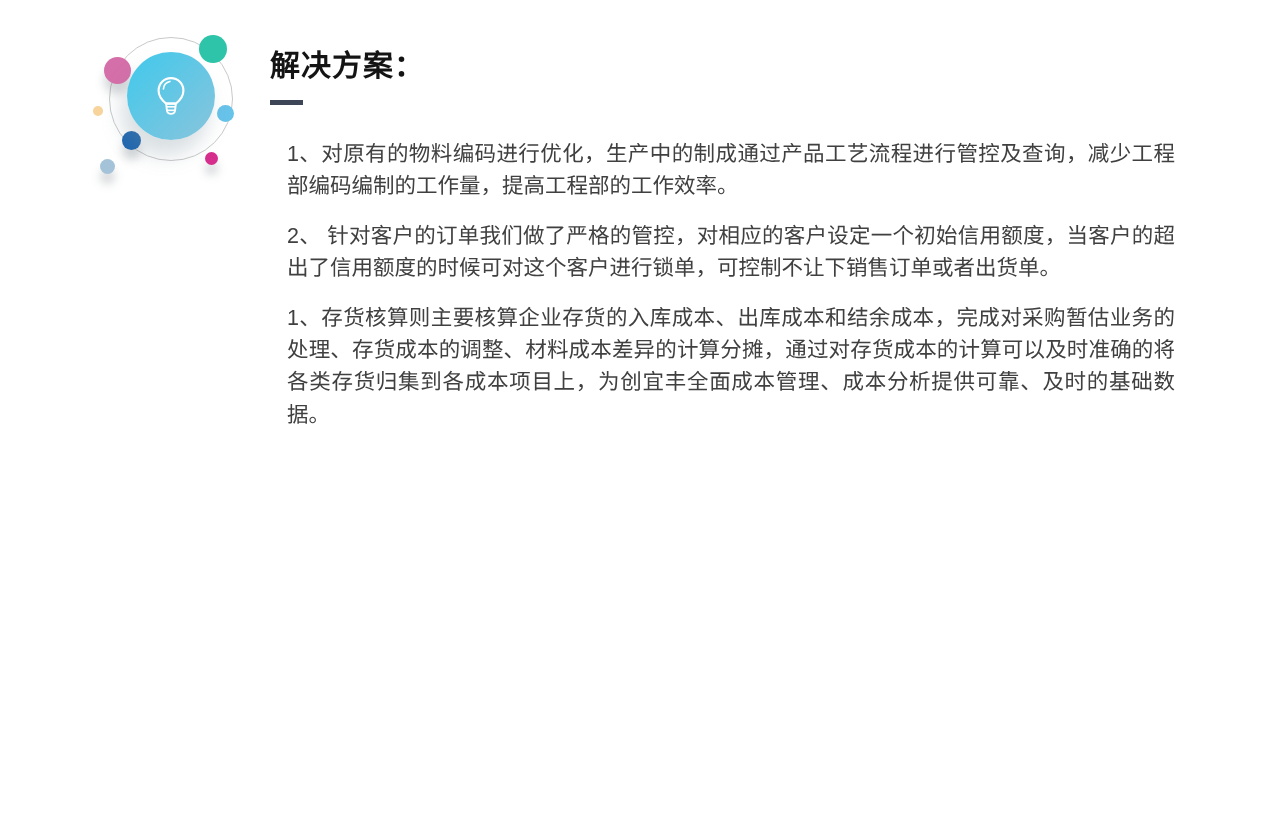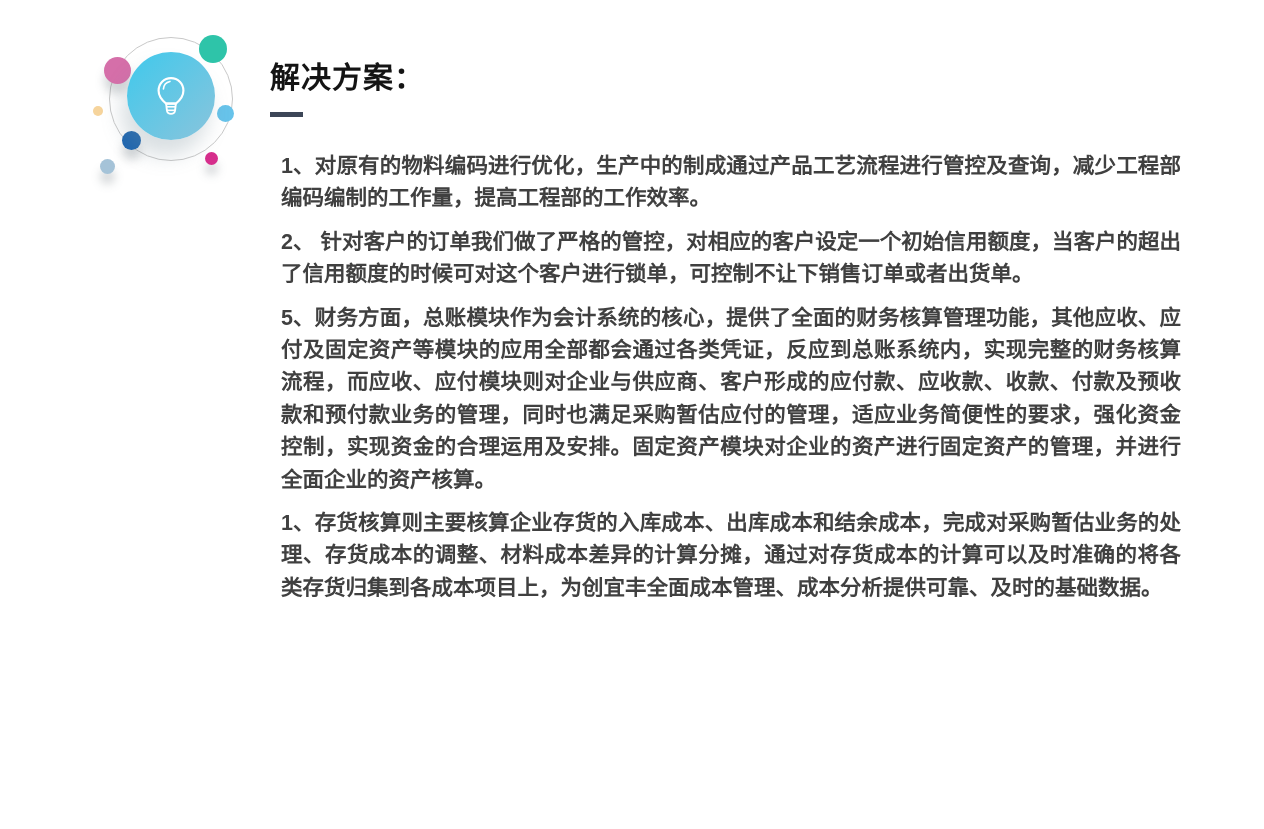--- a/index.html
+++ b/index.html
@@ -58,21 +58,21 @@
   .dot-2 { left:   8px; top:  81px; width: 10px; height: 10px; } 
   .dot-3 { left:  37px; top: 106px; width: 19px; height: 19px; } 
   .dot-4 { left:  15px; top: 134px; width: 15px; height: 15px; } 
   .dot-5 { left: 132px; top:  80px; width: 17px; height: 17px; } 
   .dot-6 { left: 120px; top: 127px; width: 13px; height: 13px; } 
 
   
   .content {
     position: absolute;
     left: 270px;
-    top: 60px;
+    top: 48px;
     width: 922px;
   }
   .section-title {
     font-size: 30px;
     line-height: 36px;
     font-weight: 800;
     letter-spacing: 1px;
     color: #141414;
   }
   .title-underline {
@@ -82,21 +82,21 @@
     background: #3c4657; 
   }
   .paragraphs {
     margin-top: 33px;
     width: 922px;
     font-size: 21.5px;
     line-height: 32.4px;
     color: #404040;
     text-align: justify;
   }
-  .paragraphs p { margin: 11px; font-weight: bold; }
+  .paragraphs p { margin: 17px; }
 </style>
 </head>
 <body>
 
 <div class="canvas">
 
   <div class="icon-cluster">
     <div class="ring" style="border-color: rgb(201, 201, 201);"></div>
 
     <span class="dot dot-0" style="background: rgb(46, 196, 169);"></span>
@@ -117,18 +117,17 @@
       </svg>
     </div>
   </div>
 
   <div class="content">
     <h1 class="section-title">解决方案：</h1>
     <div class="title-underline" style="background: rgb(60, 70, 87);"></div>
     <div class="paragraphs">
         <p>1、对原有的物料编码进行优化，生产中的制成通过产品工艺流程进行管控及查询，减少工程部编码编制的工作量，提高工程部的工作效率。</p>
         <p>2、 针对客户的订单我们做了严格的管控，对相应的客户设定一个初始信用额度，当客户的超出了信用额度的时候可对这个客户进行锁单，可控制不让下销售订单或者出货单。</p>
-        <p>5、财务方面，总账模块作为会计系统的核心，提供了全面的财务核算管理功能，其他应收、应付及固定资产等模块的应用全部都会通过各类凭证，反应到总账系统内，实现完整的财务核算流程，而应收、应付模块则对企业与供应商、客户形成的应付款、应收款、收款、付款及预收款和预付款业务的管理，同时也满足采购暂估应付的管理，适应业务简便性的要求，强化资金控制，实现资金的合理运用及安排。固定资产模块对企业的资产进行固定资产的管理，并进行全面企业的资产核算。</p>
         <p>1、存货核算则主要核算企业存货的入库成本、出库成本和结余成本，完成对采购暂估业务的处理、存货成本的调整、材料成本差异的计算分摊，通过对存货成本的计算可以及时准确的将各类存货归集到各成本项目上，为创宜丰全面成本管理、成本分析提供可靠、及时的基础数据。</p>
       </div>
   </div>
 
 </div>
 
 </body></html>

